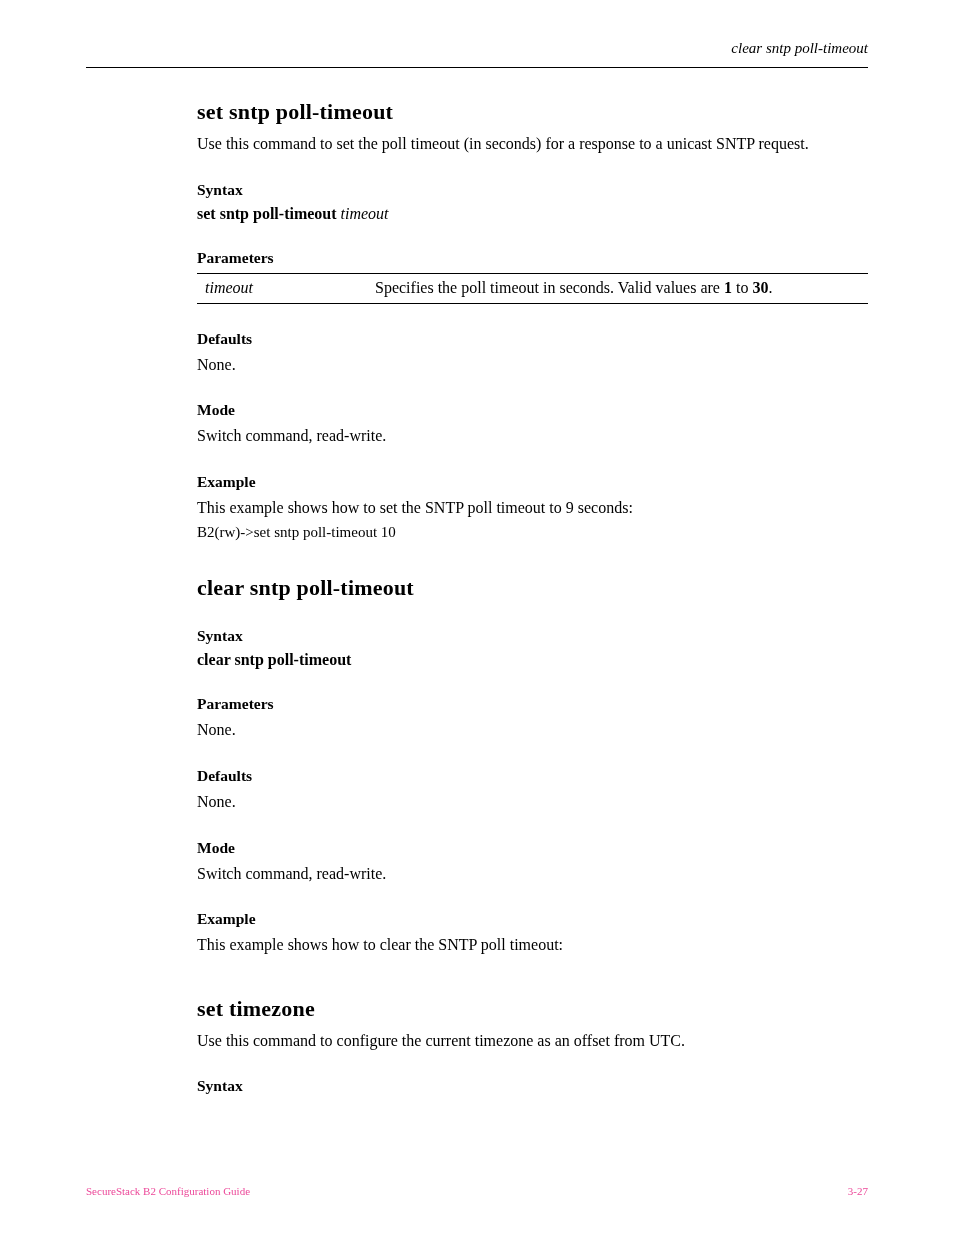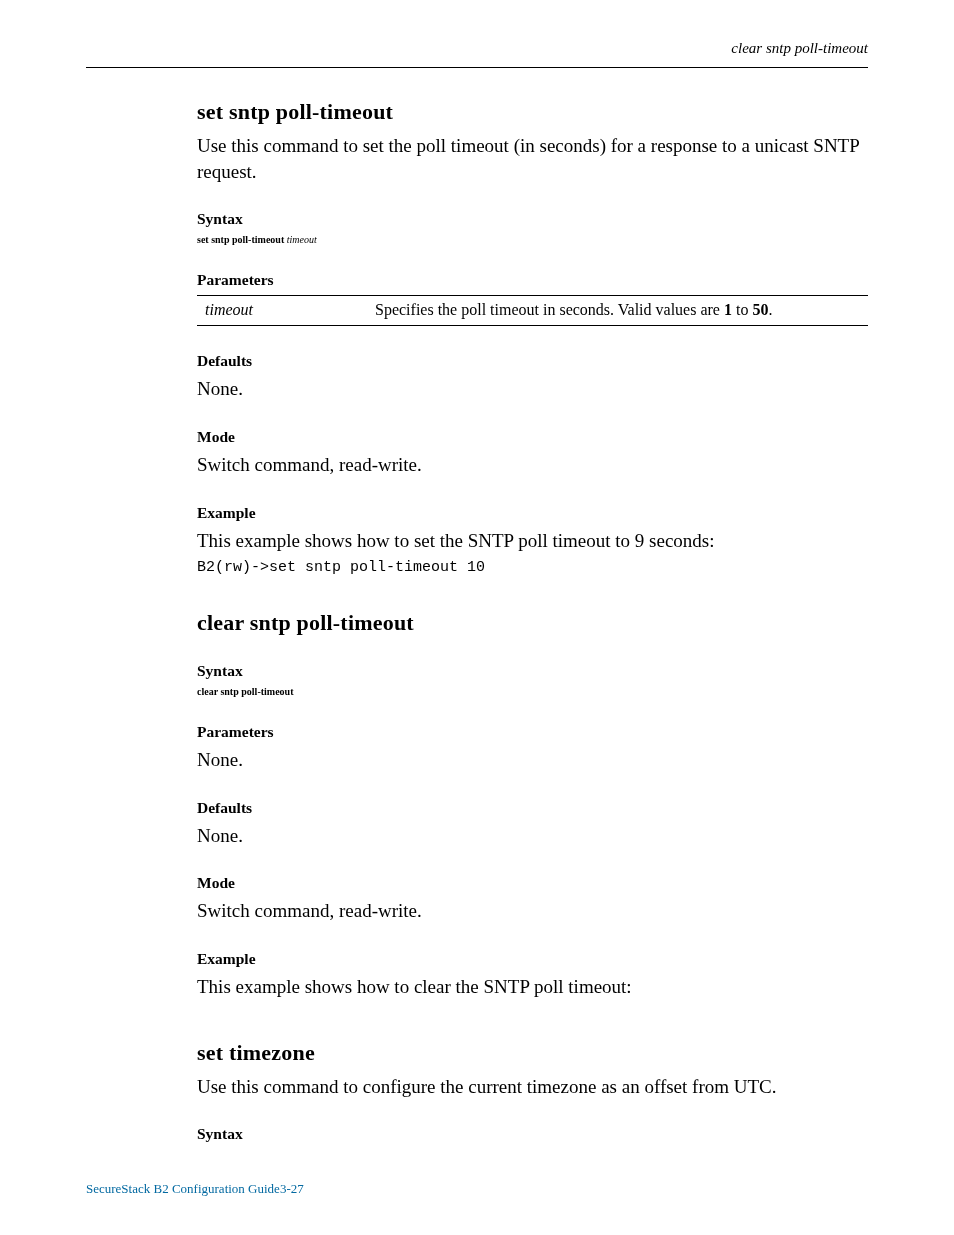--- a/index.html
+++ b/index.html
@@ -42,26 +42,26 @@
     font-weight: bold;
     margin: 0 0 8px 0;
     letter-spacing: 0.2px;
   }
   .h2 {
     font-size: 15.5px;
     font-weight: bold;
     margin: 26px 0 6px 0;
   }
   .body {
-    font-size: 19px;
+    font-size: 16px;
     line-height: 1.35;
     margin: 0 0 6px 0;
   }
   .syntax-line {
-    font-size: 10px;
+    font-size: 16px;
     margin: 4px 0 0 0;
   }
   .bold { font-weight: bold; }
   .ital { font-style: italic; }
   .param-table {
     margin-top: 6px;
     border-top: 1.5px solid #000;
     border-bottom: 1.5px solid #000;
   }
   .param-row {
@@ -73,35 +73,35 @@
   .param-row:first-child { border-top: none; }
   .param-name {
     width: 170px;
     padding-left: 8px;
     font-style: italic;
   }
   .param-desc {
     flex: 1;
   }
   .code {
-    font-family: Liberation Mono, monospace;
+    font-family: Liberation Serif, serif;
     font-size: 15px;
     white-space: pre;
     margin: 4px 0 0 0;
   }
   .section-gap-lg { height: 34px; }
   .footer {
     position: absolute;
     bottom: 38px;
     left: 86px;
     right: 86px;
     display: flex;
-    justify-content: flex-start;
-    font-size: 13px;
-    color: #0369a1;
+    justify-content: space-between;
+    font-size: 11px;
+    color: #ec4899;
   }
 </style>
 </head>
 <body>
 
 <div class="page">
 
   <div class="header-right">clear sntp poll-timeout</div>
   <div class="header-rule"></div>
 
@@ -115,21 +115,21 @@
       <span class="bold">set sntp poll-timeout</span>
       <span> </span>
       <span class="ital">timeout</span>
     </p>
 
     <div class="h2">Parameters</div>
     <div class="param-table">
       <div class="param-row">
         <div class="param-name">timeout</div>
         <div class="param-desc">
-          <span>Specifies the poll timeout in seconds. Valid values are </span><span class="bold">1</span><span> to </span><span class="bold">50</span><span>.</span>
+          <span>Specifies the poll timeout in seconds. Valid values are </span><span class="bold">1</span><span> to </span><span class="bold">30</span><span>.</span>
         </div>
       </div>
     </div>
 
     <div class="h2">Defaults</div>
     <p class="body">None.</p>
 
     <div class="h2">Mode</div>
     <p class="body">Switch command, read‑write.</p>
 

